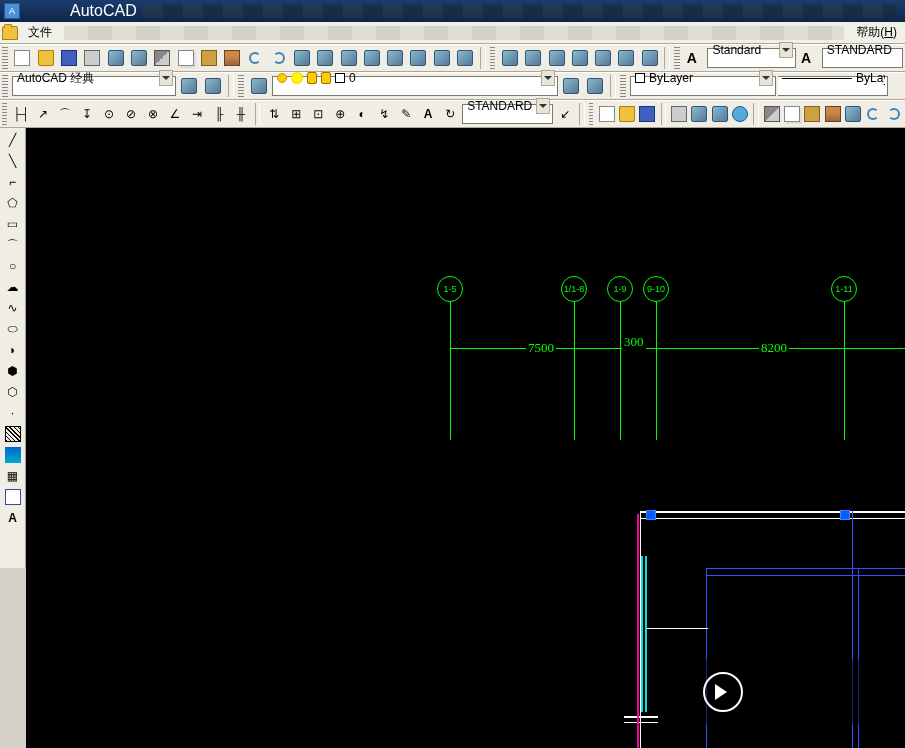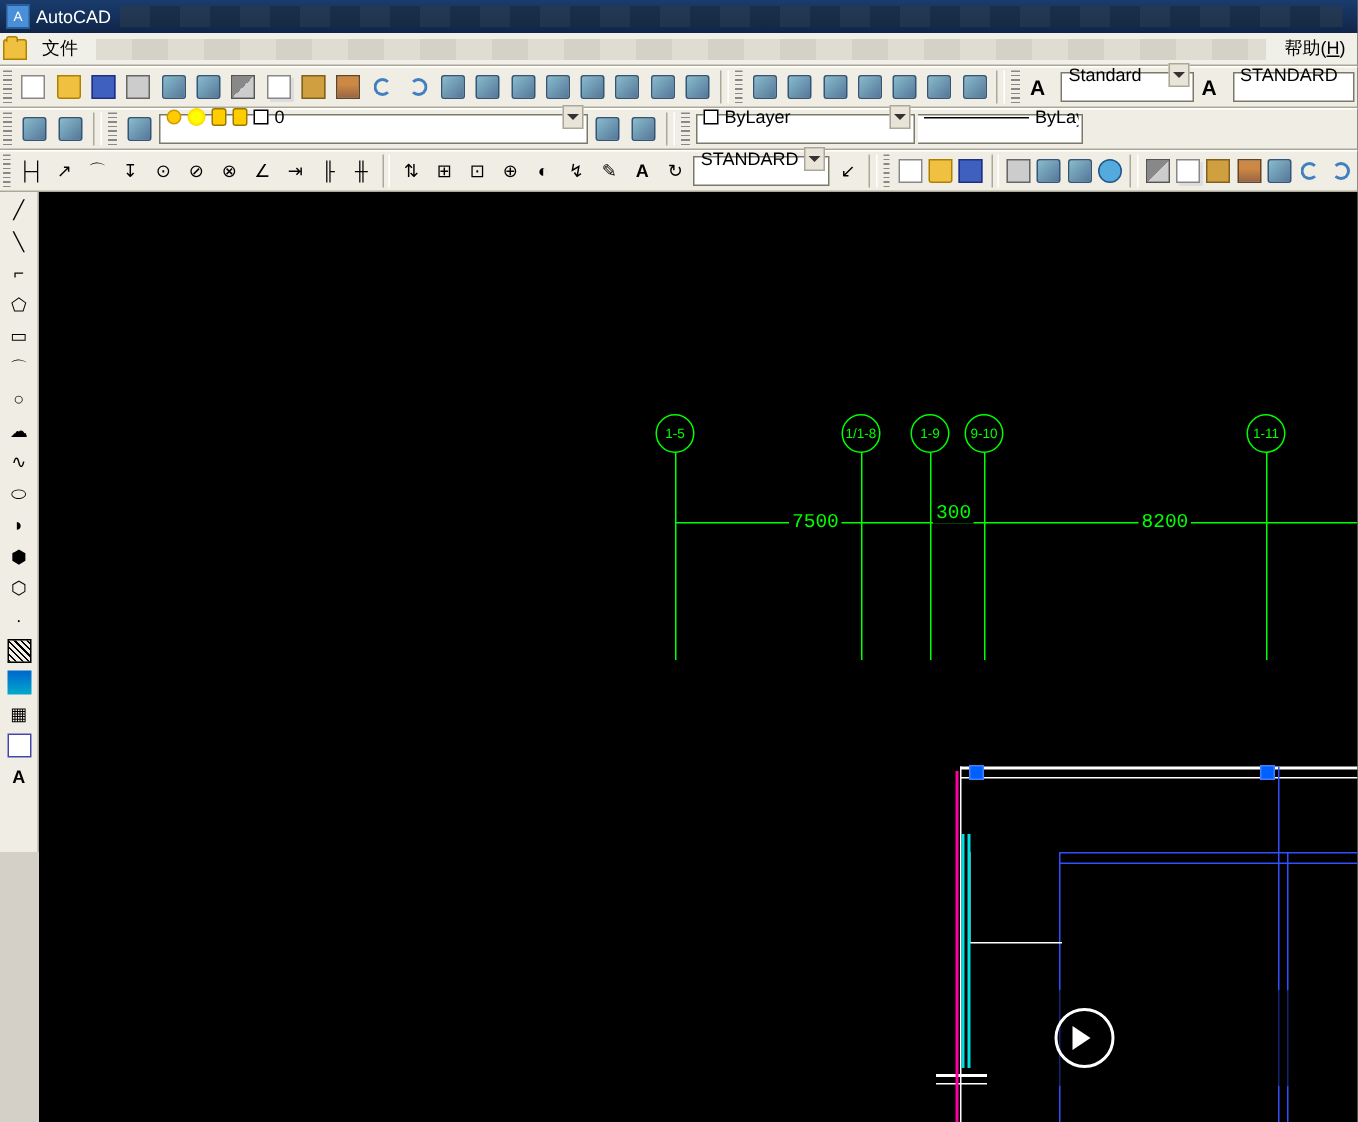--- a/index.html
+++ b/index.html
@@ -1,21 +1,21 @@
 <!DOCTYPE html>
 <html><head>
 <meta charset="utf-8">
 <style>
   * { margin: 0; padding: 0; box-sizing: border-box; }
   body { font-family: 'SimSun', Arial, sans-serif; font-size: 12px; background: #d4d0c8; width: 905px; height: 748px; overflow: hidden; position: relative; }
 
   
   .titlebar { height: 22px; background: linear-gradient(to bottom, #1a3c6e 0%, #0f2548 100%); display: flex; align-items: center; padding: 0 4px; color: #fff; }
   .titlebar .app-icon { width: 16px; height: 16px; background: #4a90d9; margin-right: 4px; display: flex; align-items: center; justify-content: center; font-size: 9px; color: #fff; border: 1px solid #2a5a99; }
-  .titlebar .title { font-size: 12px; }
+  .titlebar .title { font-size: 16px; margin-left: 46px; }
   .titlebar .obscured { flex: 1; height: 14px; background: repeating-linear-gradient(90deg, #2a3a4a 0 20px, #1a2a3a 20px 40px); margin: 0 6px; opacity: 0.6; }
 
   
   .menubar { height: 22px; background: #f0f0e8; border-bottom: 1px solid #aca899; display: flex; align-items: center; padding: 0 2px; }
   .menubar .folder-icon { width: 16px; height: 14px; background: #f0c040; border: 1px solid #b08000; border-radius: 2px 2px 0 0; position: relative; margin-right: 4px; }
   .menubar .folder-icon::before { content: ''; position: absolute; top: -3px; left: 1px; width: 6px; height: 3px; background: #f0c040; border: 1px solid #b08000; border-bottom: none; border-radius: 2px 2px 0 0; }
   .menu-item { padding: 2px 6px; cursor: pointer; }
   .menu-obscured { flex: 1; height: 14px; background: repeating-linear-gradient(90deg, #d8d4c8 0 24px, #c8c4b8 24px 48px); margin: 0 6px; opacity: 0.7; }
   .menu-help u { text-decoration: underline; }
 
@@ -62,21 +62,21 @@
   .left-toolbar { position: absolute; left: 0; top: 128px; width: 26px; background: #f0eee4; border-right: 1px solid #aca899; display: flex; flex-direction: column; padding: 2px 0; height: 440px; }
   .left-toolbar .tb-btn { width: 22px; height: 20px; margin: 0 auto 1px; }
 
   
   .canvas { position: absolute; left: 26px; top: 128px; right: 0; bottom: 0; background: #000; overflow: hidden; }
 
   
   .grid-marker { position: absolute; width: 26px; height: 26px; border: 1px solid #00ff00; border-radius: 50%; display: flex; align-items: center; justify-content: center; color: #00ff00; font-family: Arial, sans-serif; font-size: 9px; background: #000; }
   .grid-line-v { position: absolute; width: 1px; background: #00ff00; }
   .grid-line-h { position: absolute; height: 1px; background: #00ff00; }
-  .dim-text { position: absolute; color: #00ff00; font-family: Liberation Mono, monospace; font-size: 13px; background: #000; padding: 0 2px; }
+  .dim-text { position: absolute; color: #00ff00; font-family: Liberation Serif, serif; font-size: 13px; background: #000; padding: 0 2px; }
 
   
   .sel-handle { position: absolute; width: 10px; height: 10px; background: #0060ff; border: 1px solid #4080ff; }
 
   
   .watermark { position: absolute; right: 24px; bottom: 24px; width: 190px; height: 64px; background: rgba(0,0,0,0.55); display: flex; align-items: center; padding: 0 12px; gap: 10px; }
   .watermark .wm-logo { width: 40px; height: 40px; border: 2px solid #fff; border-radius: 50%; display: flex; align-items: center; justify-content: center; }
   .watermark .wm-logo::after { content: ''; width: 0; height: 0; border: 8px solid transparent; border-left: 12px solid #fff; margin-left: 4px; }
   .watermark .wm-text { color: #fff; display: flex; flex-direction: column; }
   .watermark .wm-title { font-size: 18px; font-weight: bold; }
@@ -204,20 +204,24 @@
   <span class="tb-btn">
       <span class="ico ico-text-A">A</span>
     </span>
   <div class="tb-select" style="width:84px">
     <span class="sel-text">STANDARD</span>
   </div>
 </div>
 
 <div class="toolbar-row">
   <span class="tb-grip"></span>
+  <div class="tb-select" style="width:164px">
+    <span class="sel-text">AutoCAD 经典</span>
+    <span class="sel-arrow"></span>
+  </div>
   <span class="tb-btn">
       <span class="ico ico-generic"></span>
     </span>
   <span class="tb-btn">
       <span class="ico ico-generic"></span>
     </span>
   <span class="tb-sep"></span>
   <span class="tb-grip"></span>
   <span class="tb-btn">
       <span class="ico ico-generic"></span>

